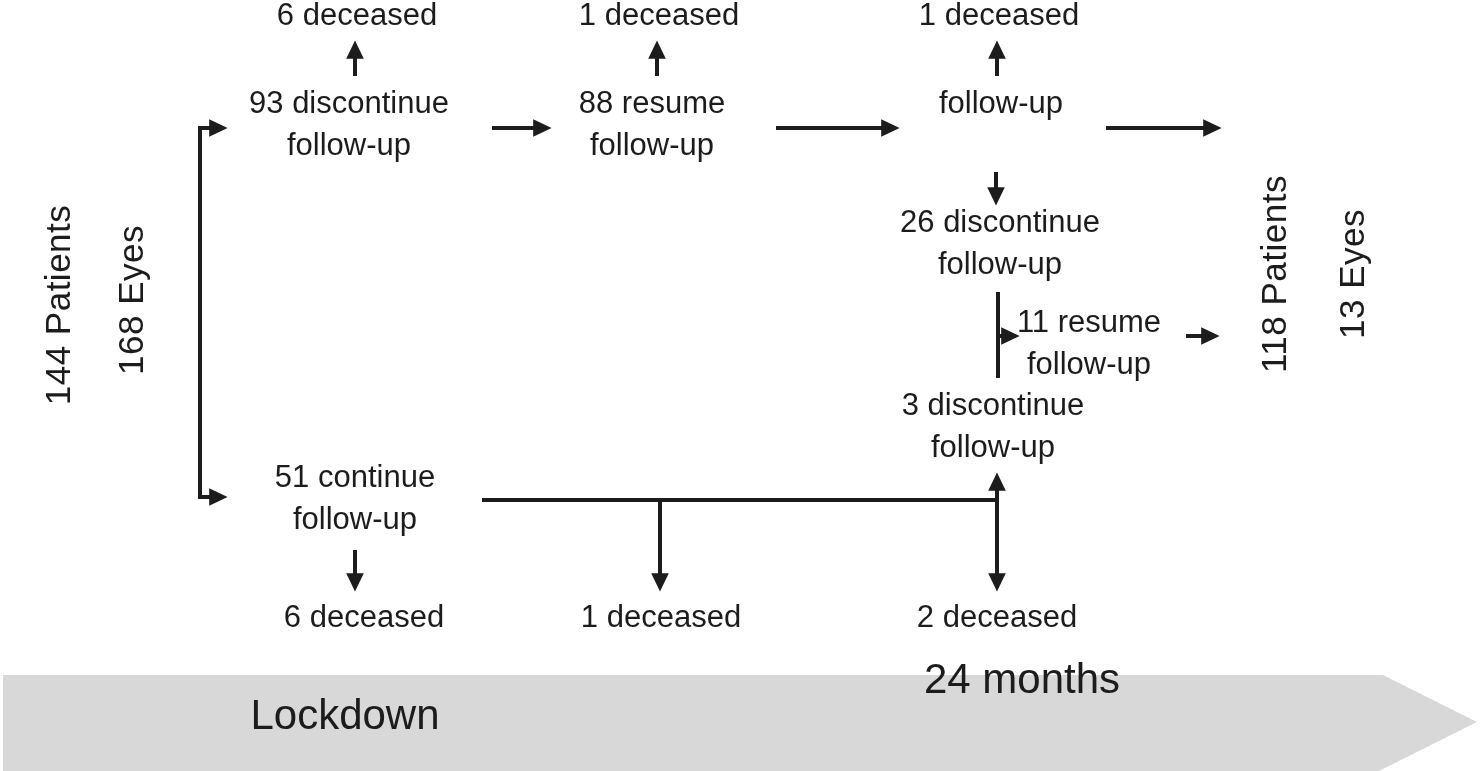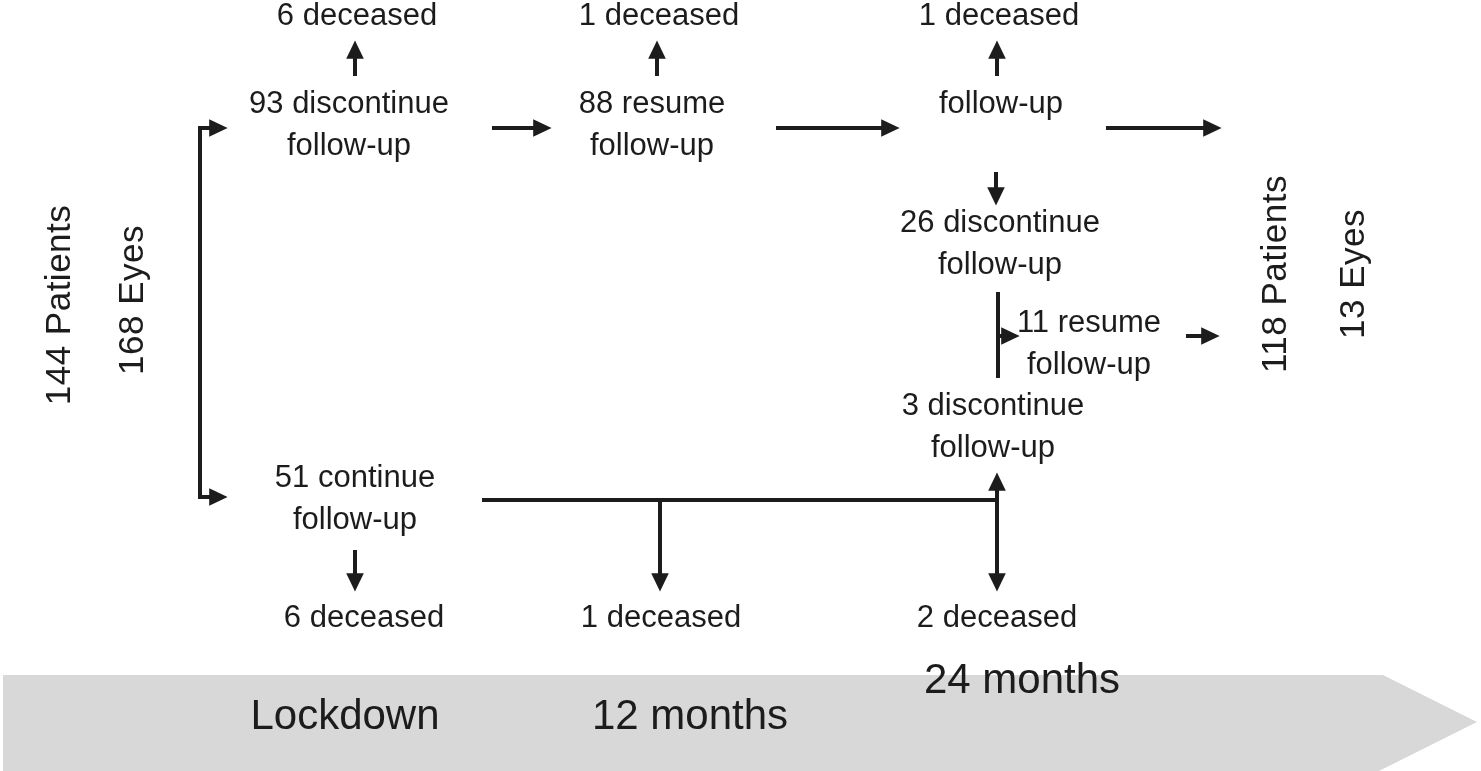--- a/index.html
+++ b/index.html
@@ -116,16 +116,15 @@
   <div class="node" style="left:355px; top:456px">
     <span class="ln">51 continue</span>
     <span class="ln">follow-up</span>
   </div>
 
   <div class="node" style="left:364px; top:596px">6 deceased</div>
   <div class="node" style="left:661px; top:596px">1 deceased</div>
   <div class="node" style="left:997px; top:596px">2 deceased</div>
 
   <div class="tl" style="left:345px; top:694px">Lockdown</div>
-  <div class="tl" style="left:690px; top:694px">12 months</div>
   <div class="tl" style="left:1022px; top:658px">24 months</div>
 
 </div>
 
 </body></html>

